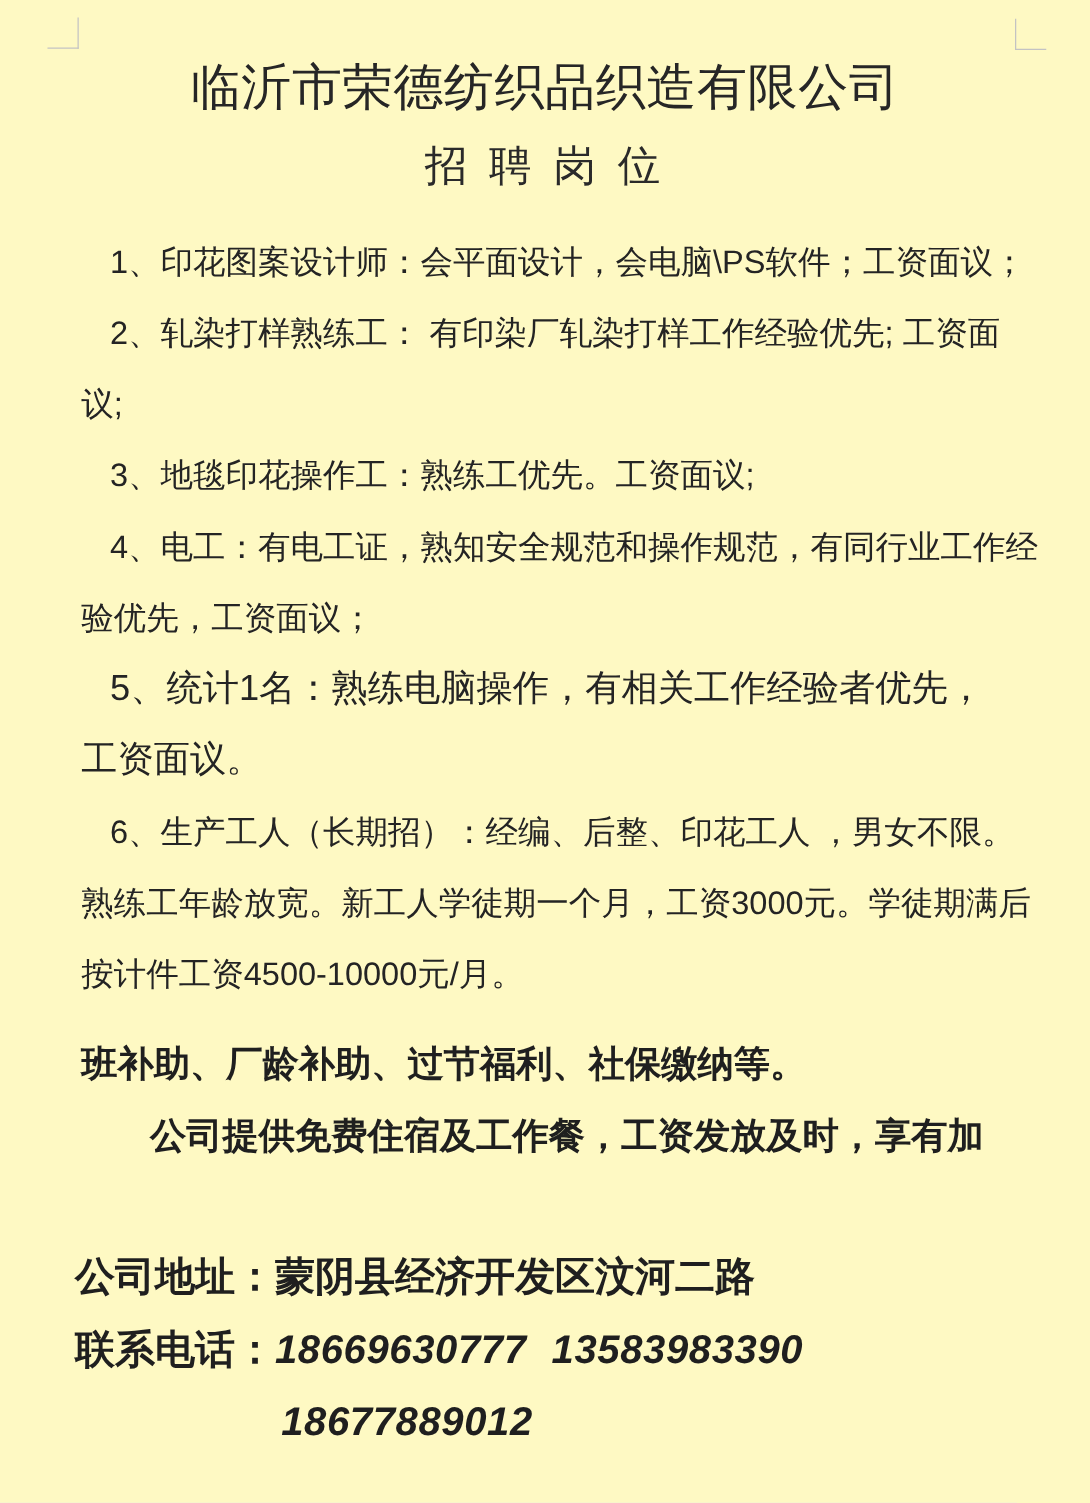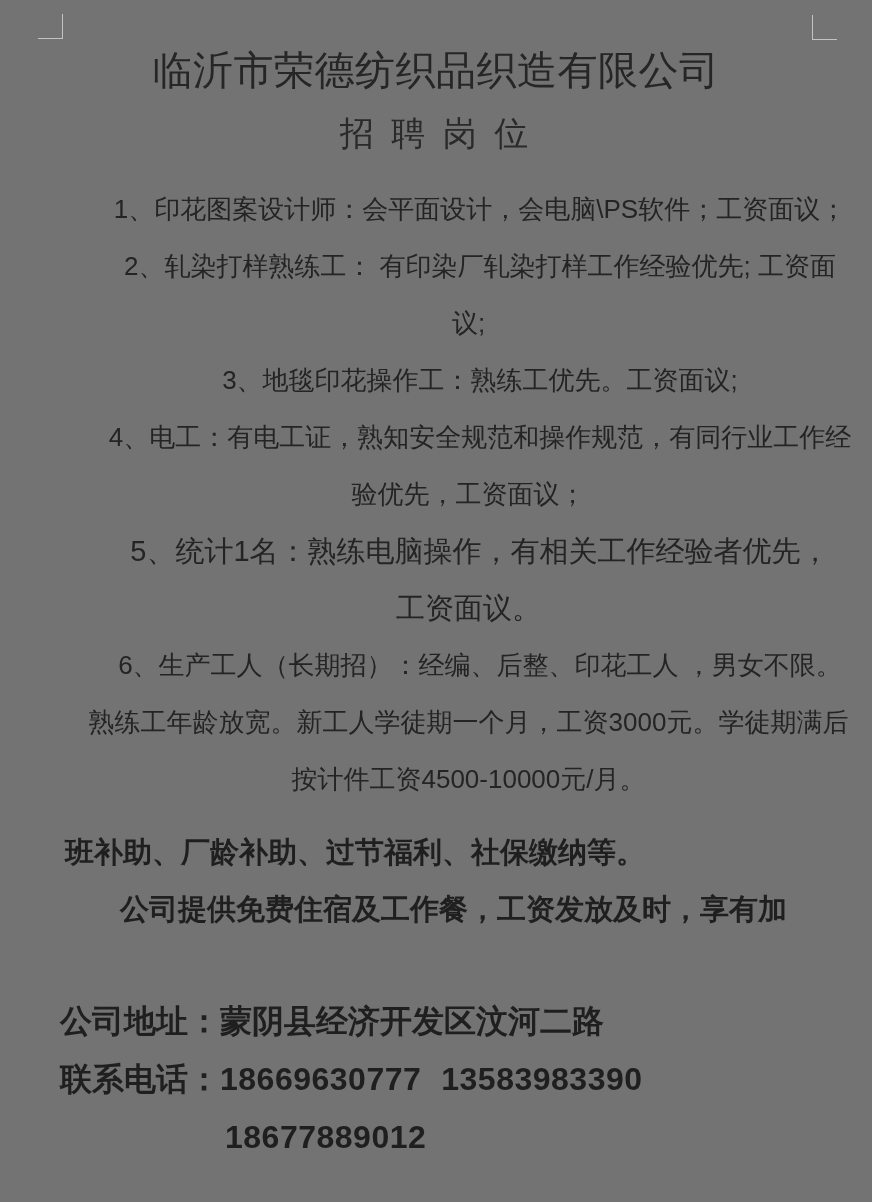--- a/index.html
+++ b/index.html
@@ -2,21 +2,21 @@
 <html><head>
 <meta charset="utf-8">
 <style>
   html, body { margin: 0; padding: 0; }
   body { background: #e9e9e7; }
   .page {
     position: relative;
     width: 872px;
     height: 1202px;
     margin: 0 auto;
-    background: #737373;
+    background: #fef9c3;
     overflow: hidden;
     color: #222;
     font-family: "Liberation Sans", "DejaVu Sans", sans-serif;
   }
   
   .mark {
     position: absolute;
     width: 24px;
     height: 24px;
   }
@@ -49,21 +49,21 @@
     letter-spacing: 4px;
     color: #2a2a2a;
   }
   .positions {
     margin-top: 26px;
     padding-left: 65px;
     font-size: 26px;
     line-height: 57px;
     color: #242424;
   }
-  .item { margin: 0; text-align: center; }
+  .item { margin: 0; }
   .ln { white-space: nowrap; }
   .ind { text-indent: 23px; }
   .b { font-weight: 400; }
   .f29 { font-size: 29px; }
   .benefits {
     margin-top: 16px;
     padding-left: 65px;
     font-size: 29px;
     line-height: 57px;
     font-weight: 700;
@@ -72,21 +72,21 @@
   .bigind { text-indent: 55px; }
   .contact {
     margin-top: 54px;
     padding-left: 60px;
     font-size: 32px;
     line-height: 58px;
     font-weight: 700;
     color: #1f1f1f;
   }
   .contact .ln { white-space: nowrap; }
-  .num { letter-spacing: 0.5px; }
+  .num { letter-spacing: 0.5px; font-style: italic; }
   .num.gap { margin-left: 20px; }
   .phone2 { padding-left: 165px; }
 </style>
 </head>
 <body>
 
 <div class="page">
 
   <div class="mark tl"></div>
   <div class="mark tr"></div>

